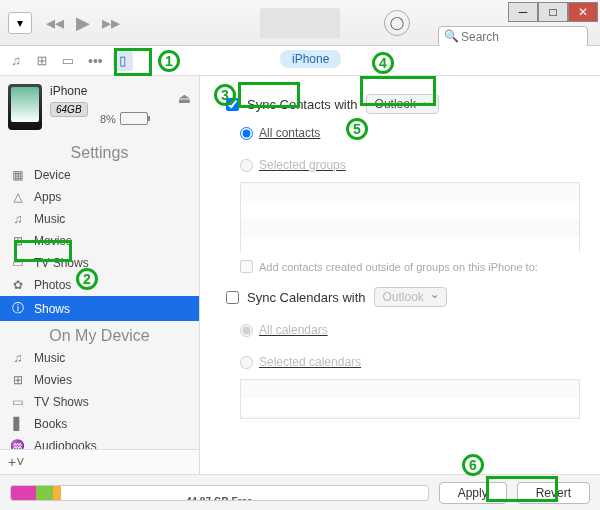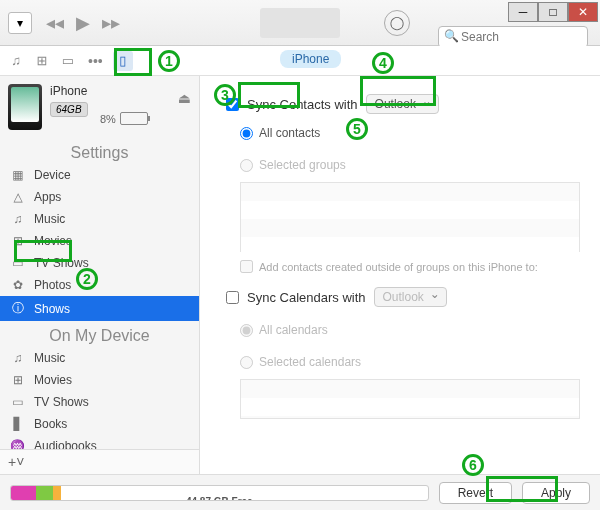--- a/index.html
+++ b/index.html
@@ -44,21 +44,21 @@
 .nav-item { display:flex; align-items:center; gap:8px; padding:4px 10px; font-size:12px; color:#444; cursor:pointer;}
 .nav-item .ico { width:16px; text-align:center; color:#777;}
 .nav-item.active { background:#1a6fe8; color:#fff;}
 .nav-item.active .ico { color:#fff;}
 .sidebar-bottom { position:absolute; bottom:0; left:0; right:0; background:#fafafa; border-top:1px solid #ddd; padding:4px 8px; font-size:14px; color:#666;}
 
 .content { flex:1; background:#fff; overflow:auto; padding:12px 20px 12px 18px; font-size:13px; color:#333;}
 .sync-row { display:flex; align-items:center; gap:8px; margin:6px 0 10px;padding-left:8px;}
 .sync-row .dd { background:#f4f4f4; border:1px solid #ccc; border-radius:4px; padding:2px 22px 2px 8px; font-size:12px; color:#555; position:relative;}
 .sync-row .dd::after { content:'⌄'; position:absolute; right:6px; top:-1px; color:#888;}
-.radio-block { margin-left:22px; margin-bottom:8px;}
+.radio-block { margin-left:22px; margin-bottom:8px;text-decoration:underline;}
 .radio-row { display:flex; align-items:center; gap:6px; font-size:12px; color:#555; padding:2px 0;}
 .radio-row.dim { color:#bbb;margin-top:14px;}
 .list-box { margin-left:22px; height:70px; background:#fafafa; border:1px solid #e3e3e3;}
 .list-box .row { height:18px; }
 .list-box .row.alt { background:#fff;}
 .below-row { margin:8px 0 14px 22px; display:flex; align-items:center; gap:6px; font-size:11px; color:#aaa;}
 
 
 .footer { height:36px; background:#f4f4f4; border-top:1px solid #ddd; display:flex; align-items:center; padding:0 10px; gap:10px;}
 .storage { flex:1; height:16px; border:1px solid #ccc; border-radius:3px; background:#fff; display:flex; overflow:hidden; position:relative;}
@@ -228,22 +228,22 @@
   </div>
 </div>
 
 <div class="footer">
   <div class="storage">
     <div class="seg" style="background:#e03fb0;width:6%"></div>
     <div class="seg" style="background:#7fc943;width:4%"></div>
     <div class="seg" style="background:#f6b23d;width:2%"></div>
     <div class="free-label">44.87 GB Free</div>
   </div>
+  <div class="btn">Apply</div>
   <div class="btn">Revert</div>
-  <div class="btn">Apply</div>
 </div>
 
 <div class="anno-box" style="left:114px; top:48px; width:38px; height:28px;"></div>
 <div class="anno-num" style="left:158px; top:50px;">1</div>
 
 <div class="anno-box" style="left:14px; top:240px; width:58px; height:22px;"></div>
 <div class="anno-num" style="left:76px; top:268px;">2</div>
 
 <div class="anno-box" style="left:238px; top:82px; width:62px; height:26px;"></div>
 <div class="anno-num" style="left:214px; top:84px;">3</div>

